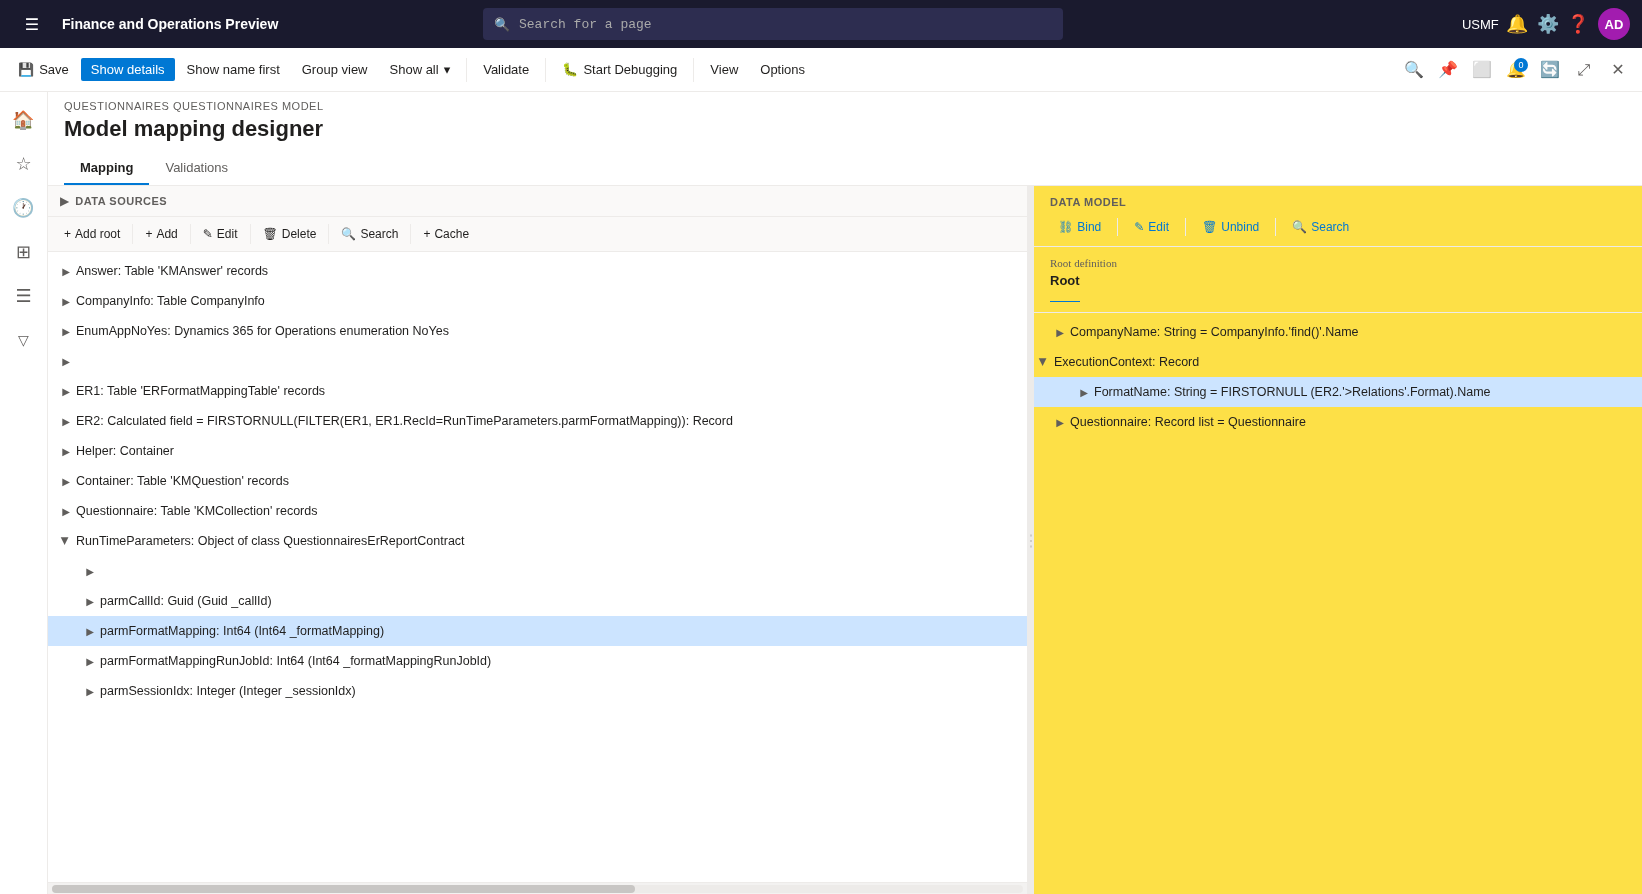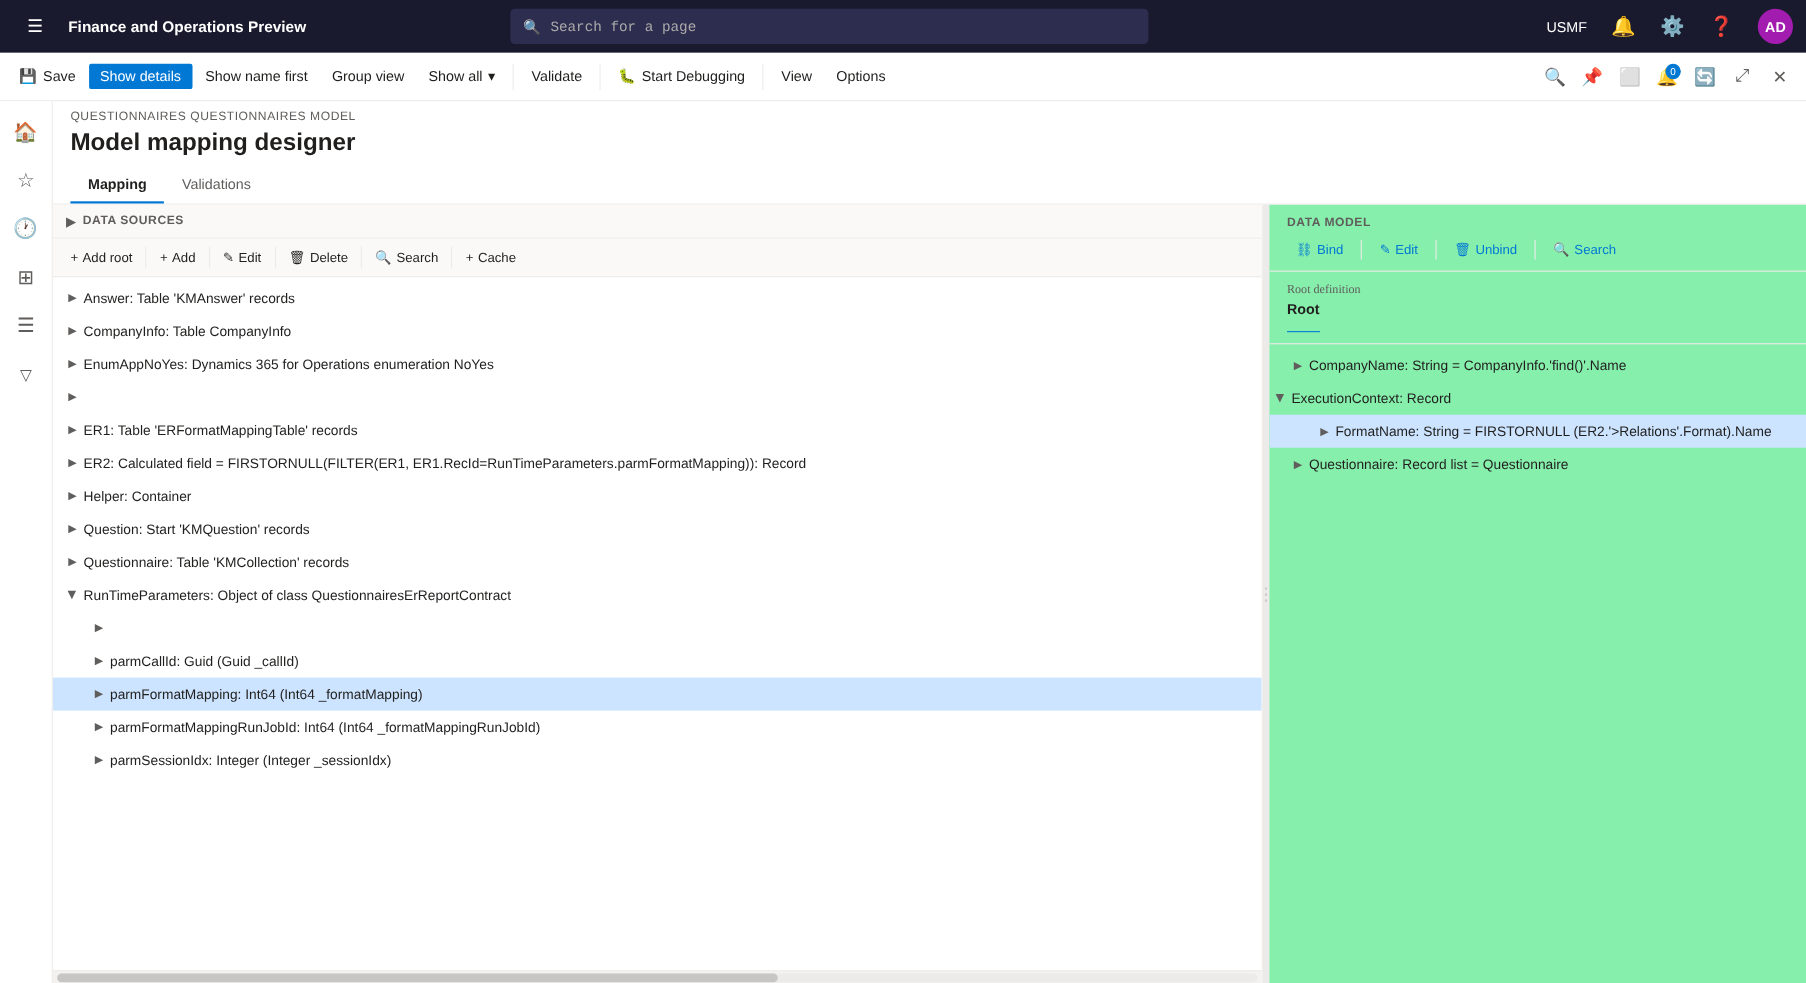--- a/index.html
+++ b/index.html
@@ -31,21 +31,21 @@
       align-items: center;
       padding: 0 12px;
       height: 32px;
       gap: 8px;
       color: #aaa;
       font-size: 13px;
     }
     .top-nav .nav-icons {
       display: flex;
       align-items: center;
-      gap: 22px;
+      gap: 8px;
       margin-left: auto;
       color: white;
       font-size: 13px;
       justify-content: space-between;
     }
     .nav-user-badge {
       background: #a21caf;
       color: white;
       border-radius: 50%;
       width: 32px;
@@ -266,22 +266,22 @@
       justify-content: center;
       color: #605e5c;
       font-size: 10px;
       flex-shrink: 0;
     }
     .tree-chevron.open { transform: rotate(90deg); }
     .tree-text { flex: 1; }
 
     
     .right-panel {
-      width: 488px;
-      background: #86efac;
+      width: 608px;
+      background: #fde047;
       display: flex;
       flex-direction: column;
       overflow: hidden;
     }
     .dm-header {
       padding: 10px 16px 8px;
       border-bottom: 1px solid #edebe9;
     }
     .dm-title {
       font-size: 11px;
@@ -536,21 +536,21 @@
             <span class="tree-text">ER2: Calculated field = FIRSTORNULL(FILTER(ER1, ER1.RecId=RunTimeParameters.parmFormatMapping)): Record</span>
           </div>
 
           <div class="tree-item" style="padding-left: 8px;">
             <span class="tree-chevron">▶</span>
             <span class="tree-text">Helper: Container</span>
           </div>
 
           <div class="tree-item" style="padding-left: 8px;">
             <span class="tree-chevron">▶</span>
-            <span class="tree-text">Question: Start 'KMQuestion' records</span>
+            <span class="tree-text">Container: Table 'KMQuestion' records</span>
           </div>
 
           <div class="tree-item" style="padding-left: 8px;">
             <span class="tree-chevron">▶</span>
             <span class="tree-text">Questionnaire: Table 'KMCollection' records</span>
           </div>
 
           <div class="tree-item" style="padding-left: 8px;">
             <span class="tree-chevron open">▶</span>
             <span class="tree-text">RunTimeParameters: Object of class QuestionnairesErReportContract</span>

